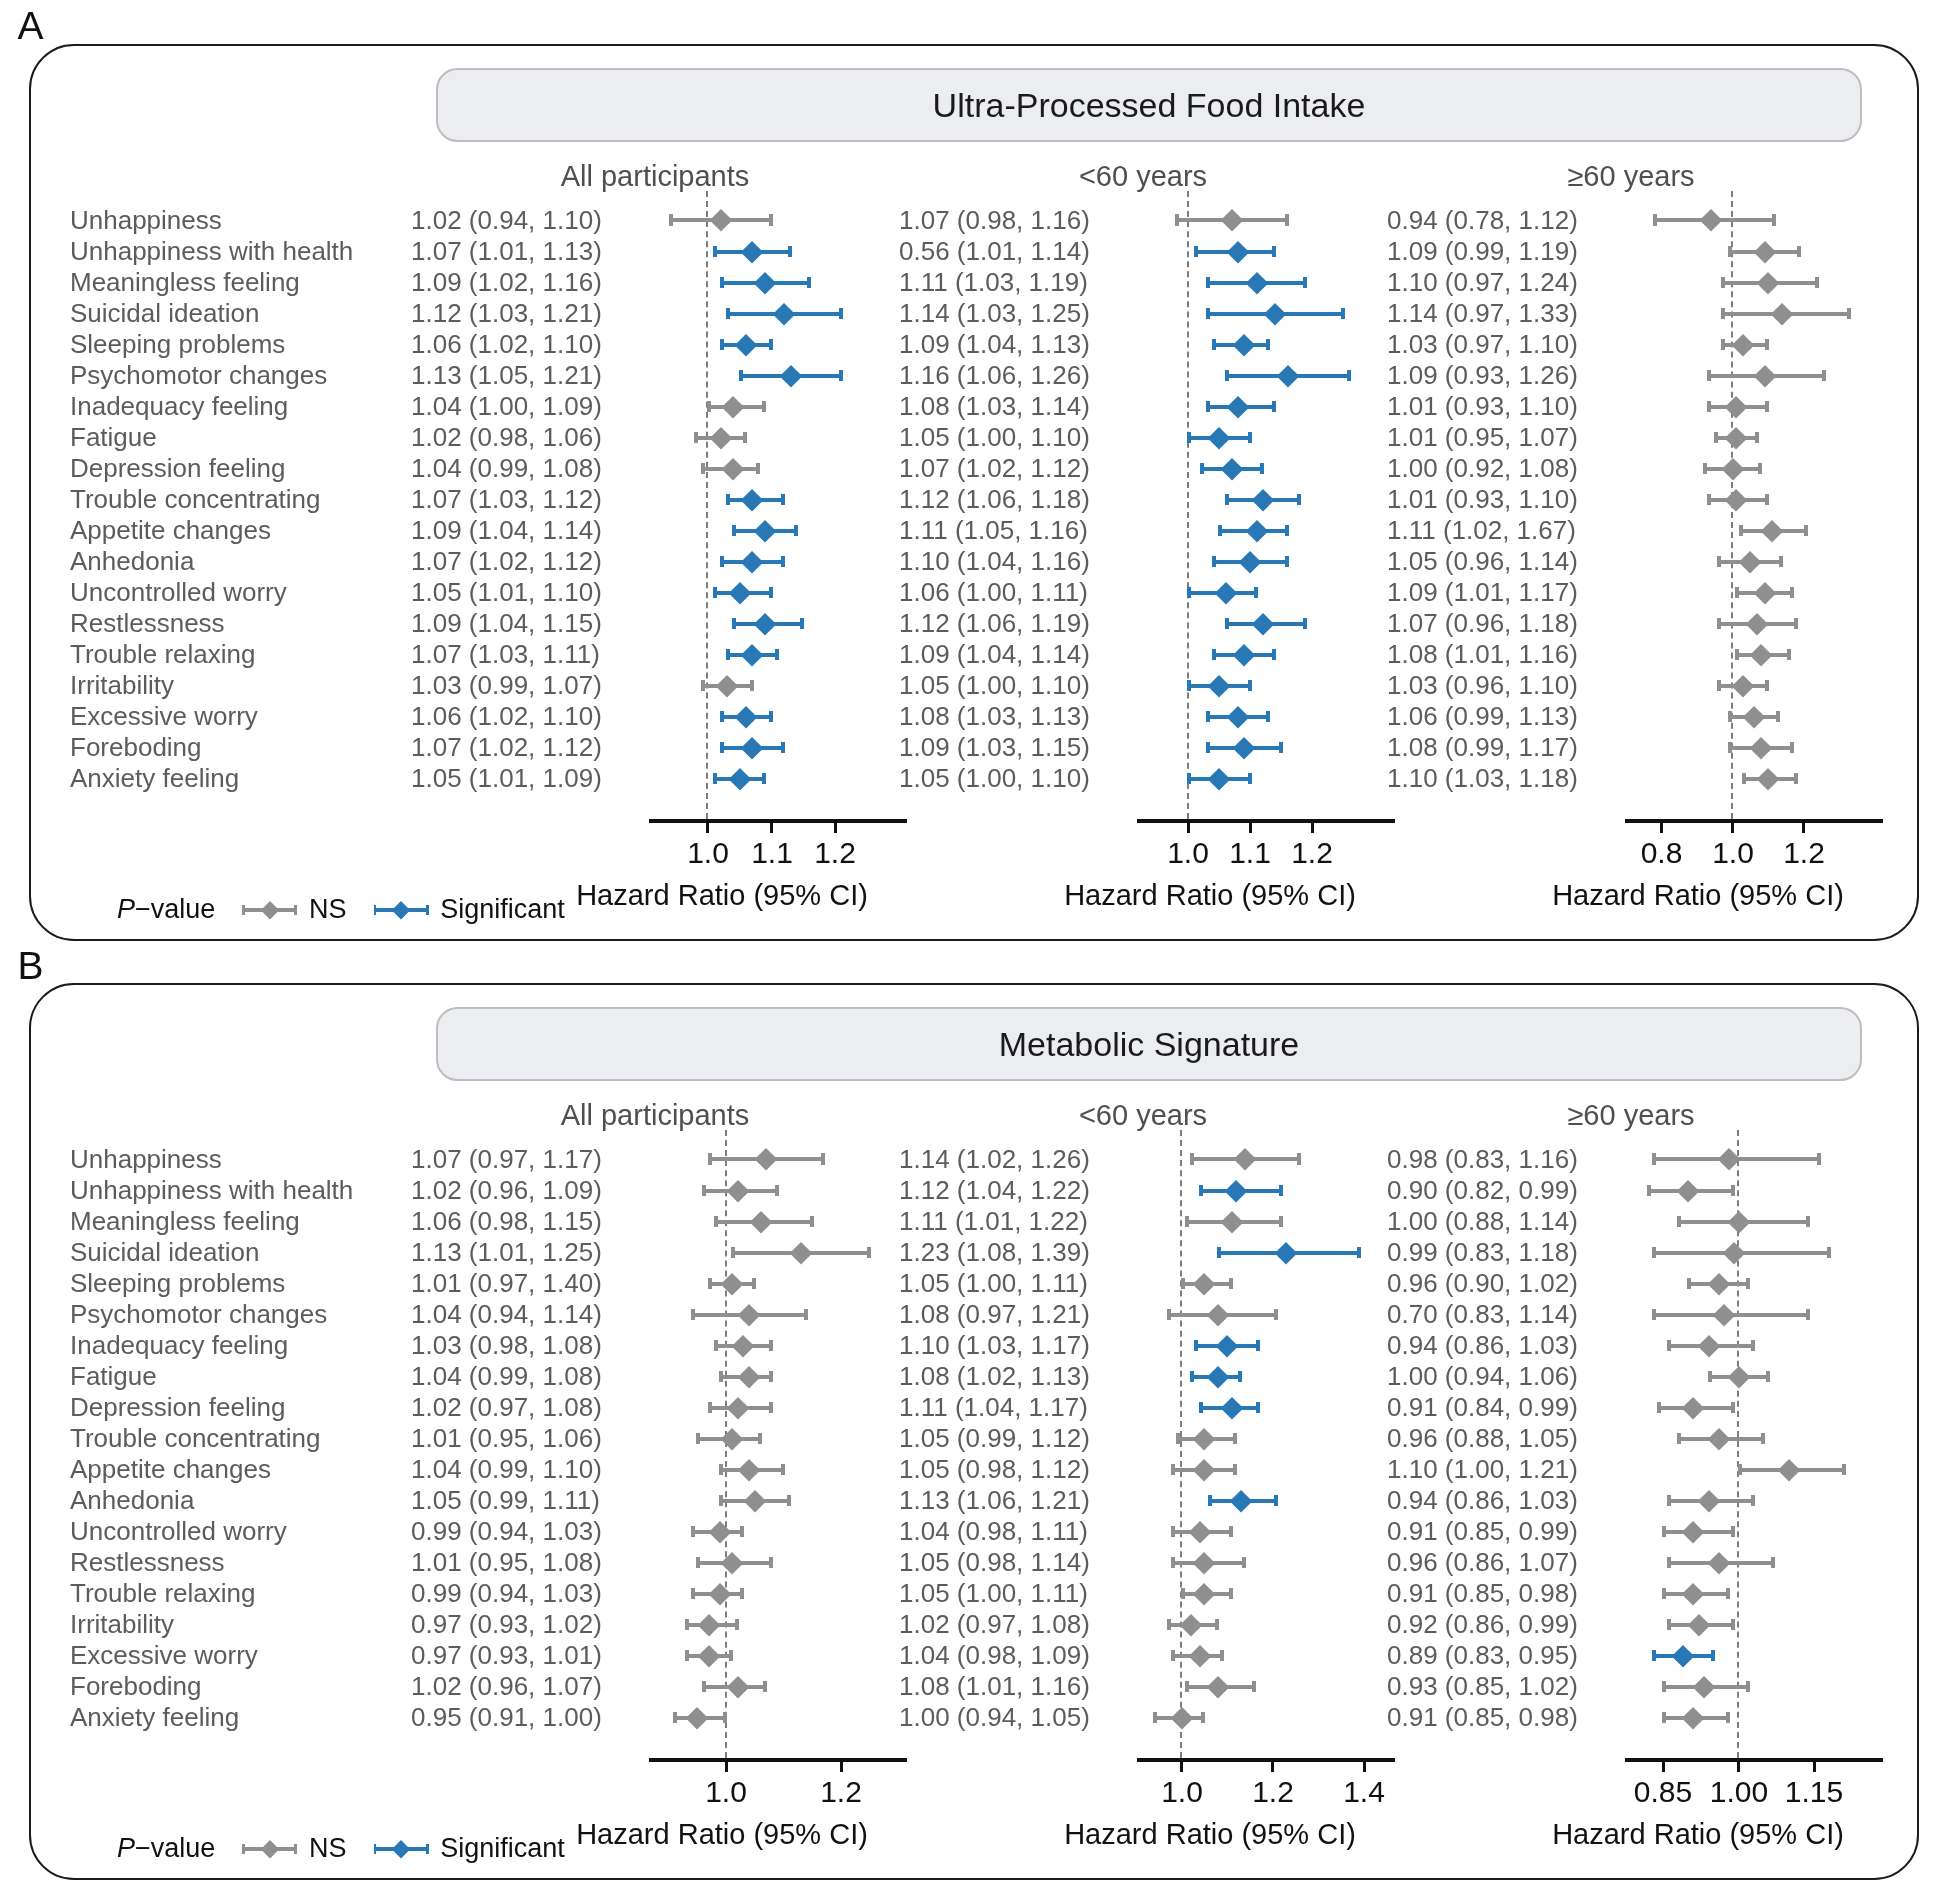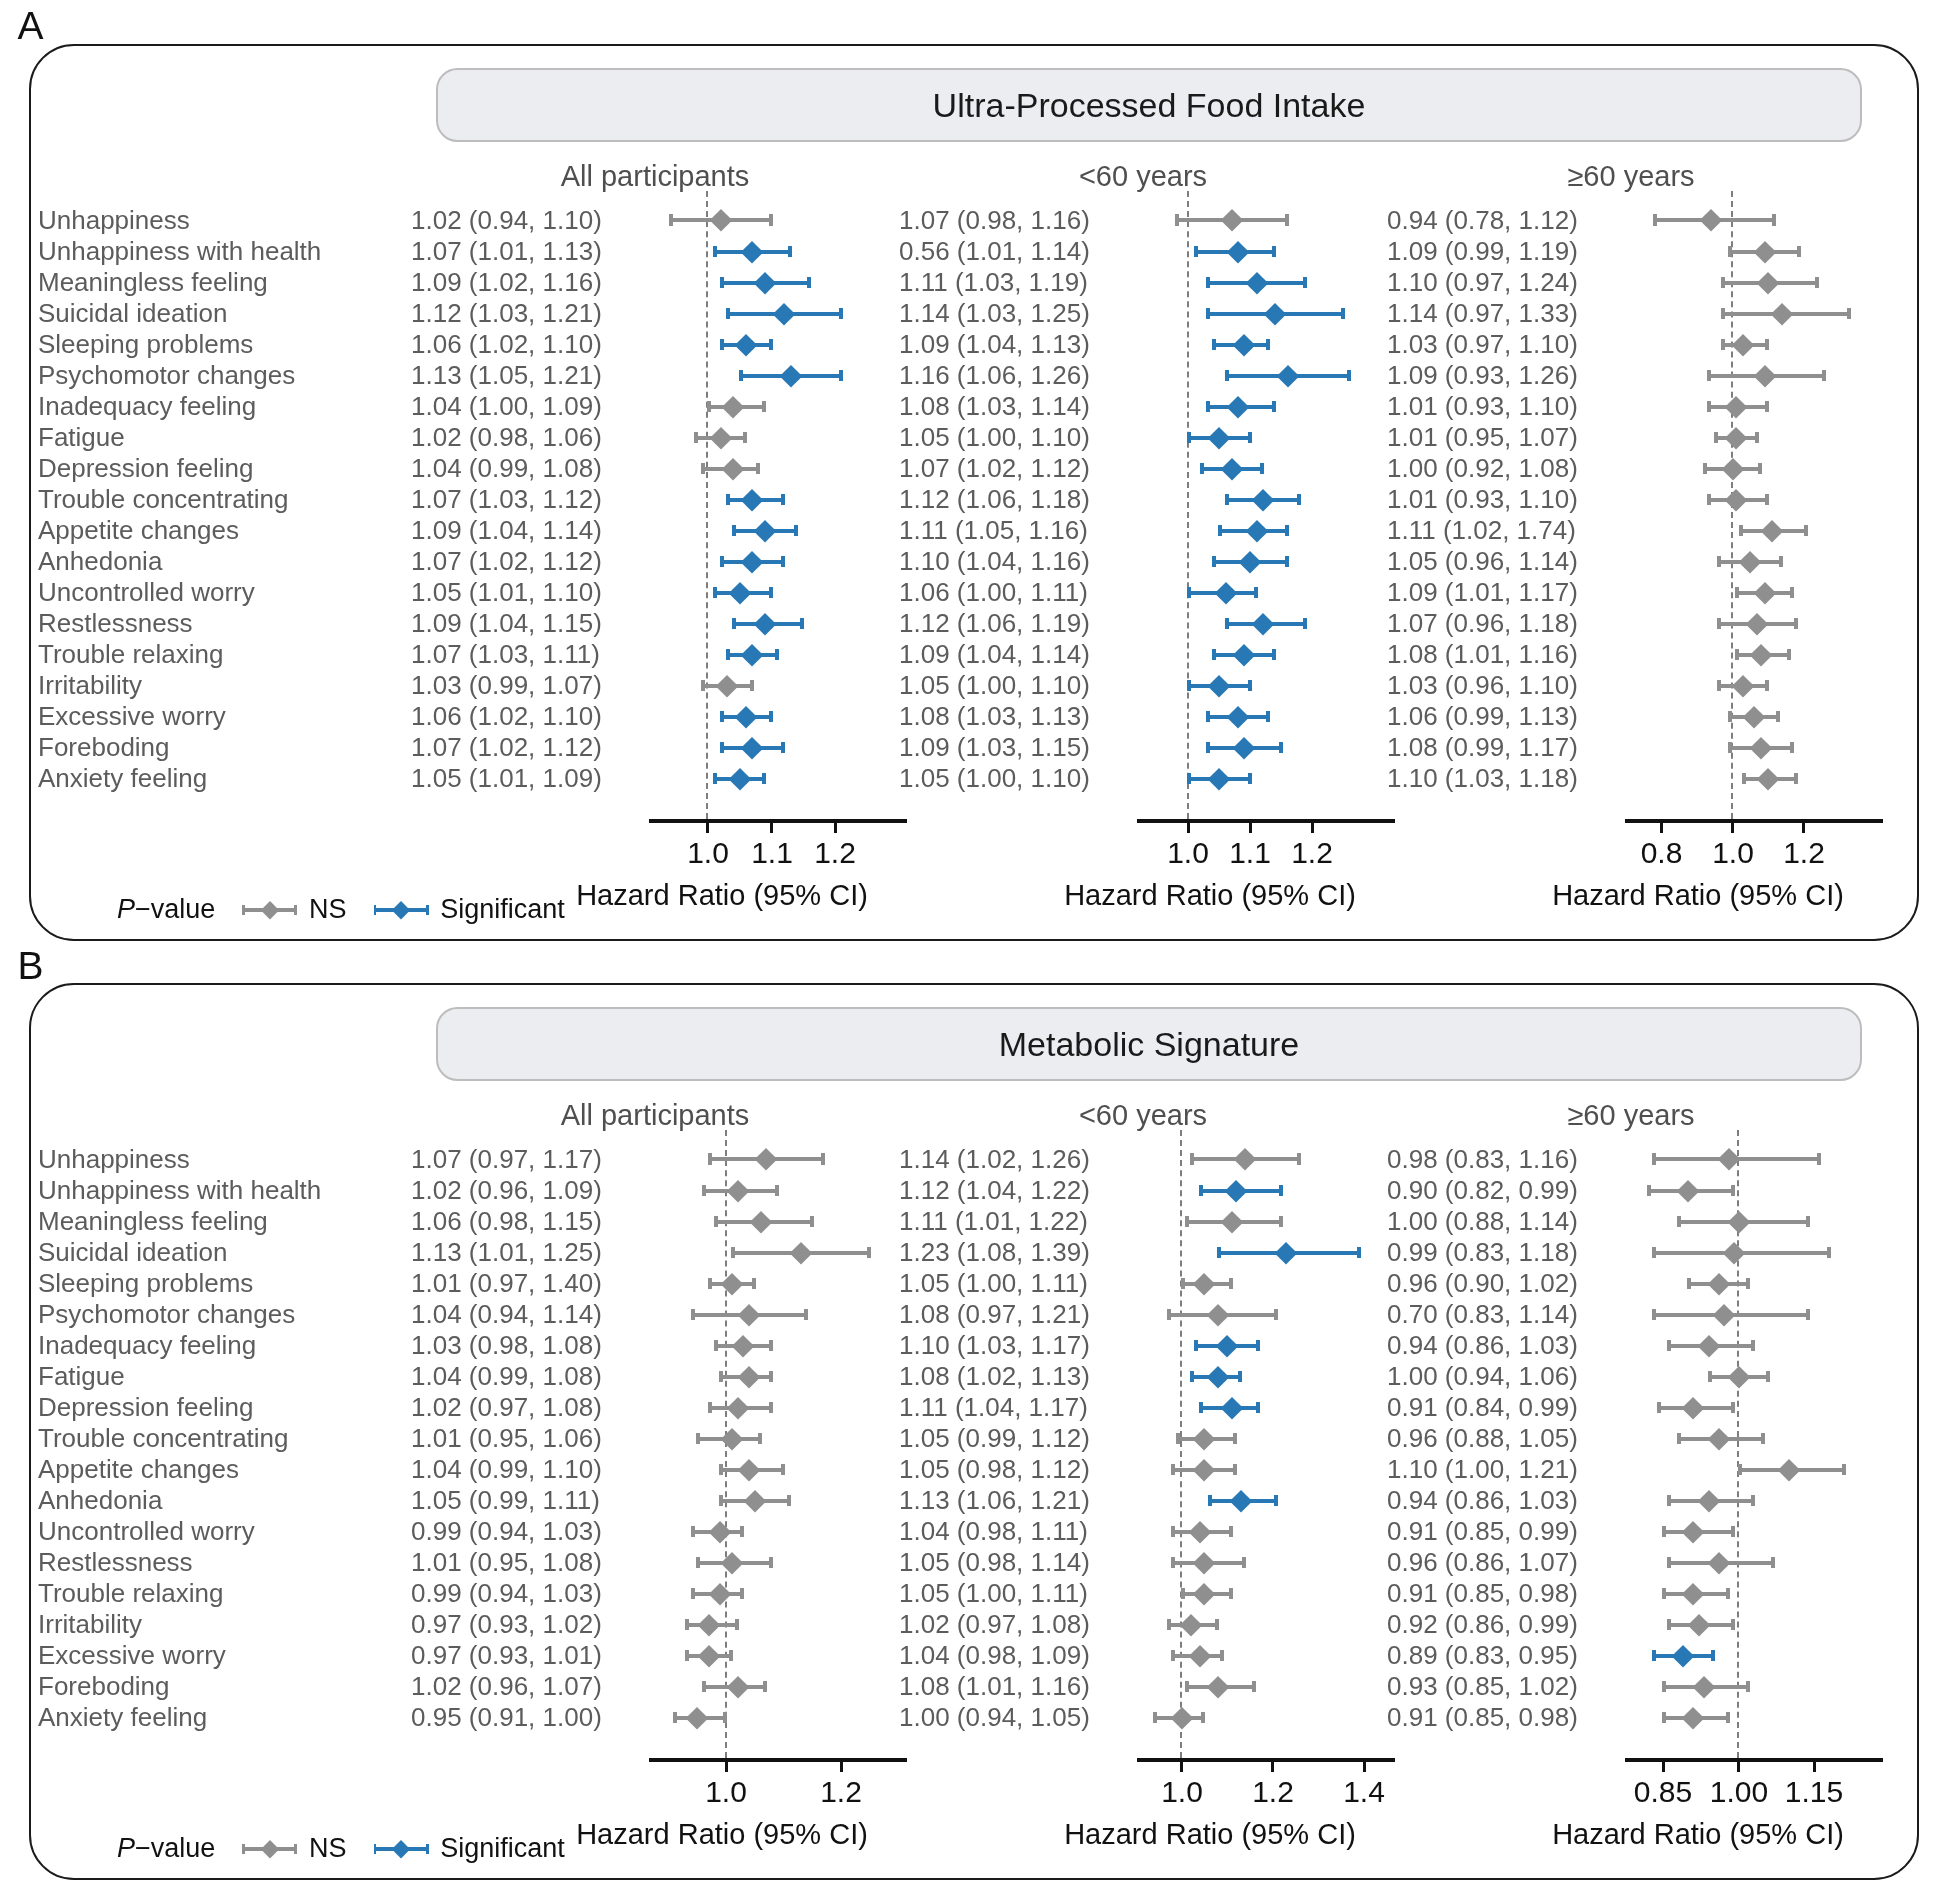--- a/index.html
+++ b/index.html
@@ -6,21 +6,21 @@
   body{width:1950px;height:1894px;position:relative;font-family:"Liberation Sans",sans-serif;}
   .panel-letter{position:absolute;left:17.6px;font-size:39px;color:#111;}
   #letterA{top:3.9px;} #letterB{top:944px;}
   .panel{position:absolute;left:29px;width:1890px;height:897px;border:2.9px solid #1b1b1b;border-radius:45px;background:#fff;box-sizing:border-box;overflow:visible;}
   #panelA{top:44px;} #panelB{top:983px;}
   .pill{margin:22.4px 0 0 405px;width:1426px;height:74px;background:#ECEDF1;border:2px solid #bdbdbd;border-radius:21.5px;display:flex;align-items:center;justify-content:center;font-size:34px;color:#1a1a1a;box-sizing:border-box;}
   .headers-row{display:flex;margin-top:17.6px;}
   .hspacer{width:380px;}
   .col-header{width:488px;text-align:center;font-size:29px;color:#4f4f4f;}
   .forest{display:flex;margin-top:11.7px;}
-  .labels-col{width:380px;padding-left:7px;box-sizing:border-box;}
+  .labels-col{width:380px;padding-left:39px;box-sizing:border-box;}
   .row-label{height:31px;line-height:31px;font-size:26px;color:#5c5c5c;white-space:nowrap;}
   .vals-col{width:246px;}
   .val{height:31px;line-height:31px;font-size:26px;color:#5c5c5c;white-space:nowrap;}
   .plot-wrap{width:242px;position:relative;}
   .canvas{position:relative;height:589px;overflow:visible;}
   .refline{position:absolute;top:-13.7px;bottom:-25px;width:0;border-left:2.9px dashed #7e7e7e;z-index:0;}
   .whisker{position:absolute;height:3.9px;z-index:1;}
   .cap{position:absolute;width:3.9px;height:11.7px;z-index:1;}
   .diamond{position:absolute;width:15.6px;height:15.6px;transform:translate(-50%,-50%) rotate(45deg);z-index:2;}
   .axis{position:relative;margin-top:25px;height:127px;overflow:visible;}
@@ -301,21 +301,21 @@
         <div class="val">0.94 (0.78, 1.12)</div>
         <div class="val">1.09 (0.99, 1.19)</div>
         <div class="val">1.10 (0.97, 1.24)</div>
         <div class="val">1.14 (0.97, 1.33)</div>
         <div class="val">1.03 (0.97, 1.10)</div>
         <div class="val">1.09 (0.93, 1.26)</div>
         <div class="val">1.01 (0.93, 1.10)</div>
         <div class="val">1.01 (0.95, 1.07)</div>
         <div class="val">1.00 (0.92, 1.08)</div>
         <div class="val">1.01 (0.93, 1.10)</div>
-        <div class="val">1.11 (1.02, 1.74)</div>
+        <div class="val">1.11 (1.02, 1.67)</div>
         <div class="val">1.05 (0.96, 1.14)</div>
         <div class="val">1.09 (1.01, 1.17)</div>
         <div class="val">1.07 (0.96, 1.18)</div>
         <div class="val">1.08 (1.01, 1.16)</div>
         <div class="val">1.03 (0.96, 1.10)</div>
         <div class="val">1.06 (0.99, 1.13)</div>
         <div class="val">1.08 (0.99, 1.17)</div>
         <div class="val">1.10 (1.03, 1.18)</div>
       </div>
       <div class="plot-wrap">

